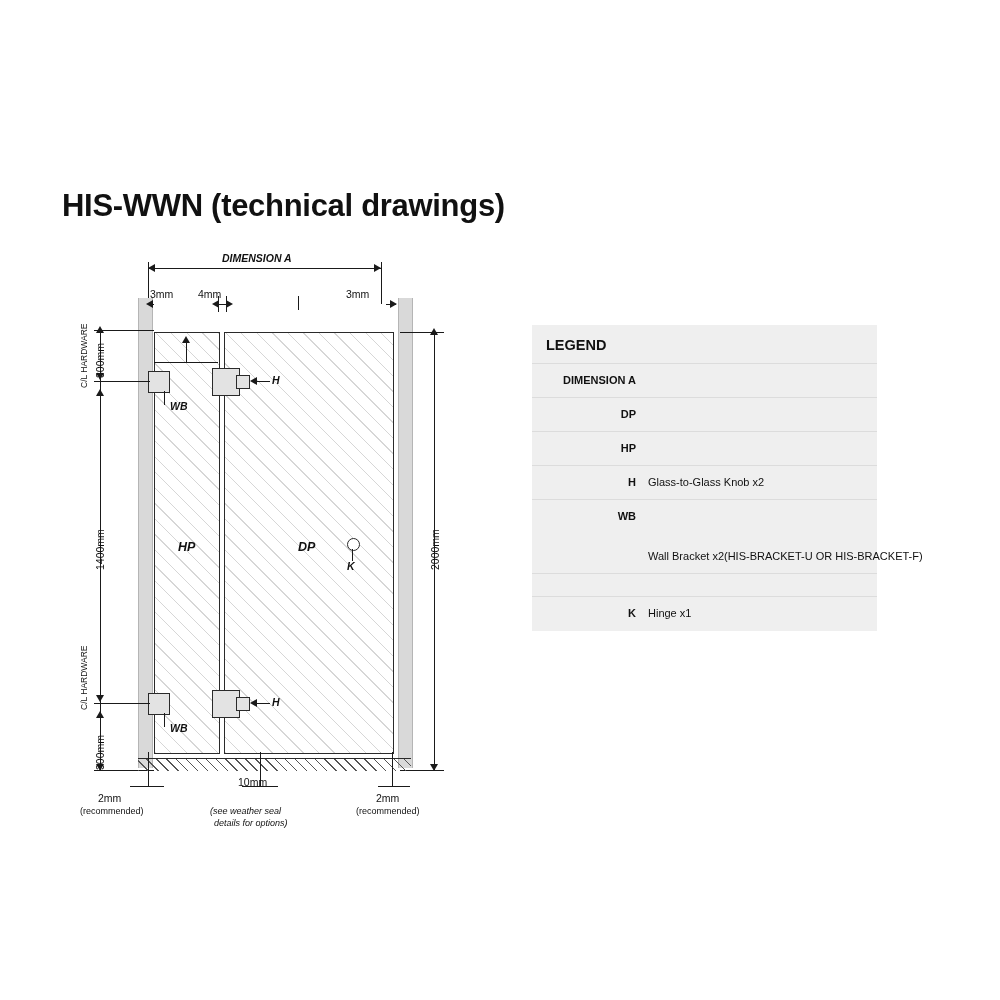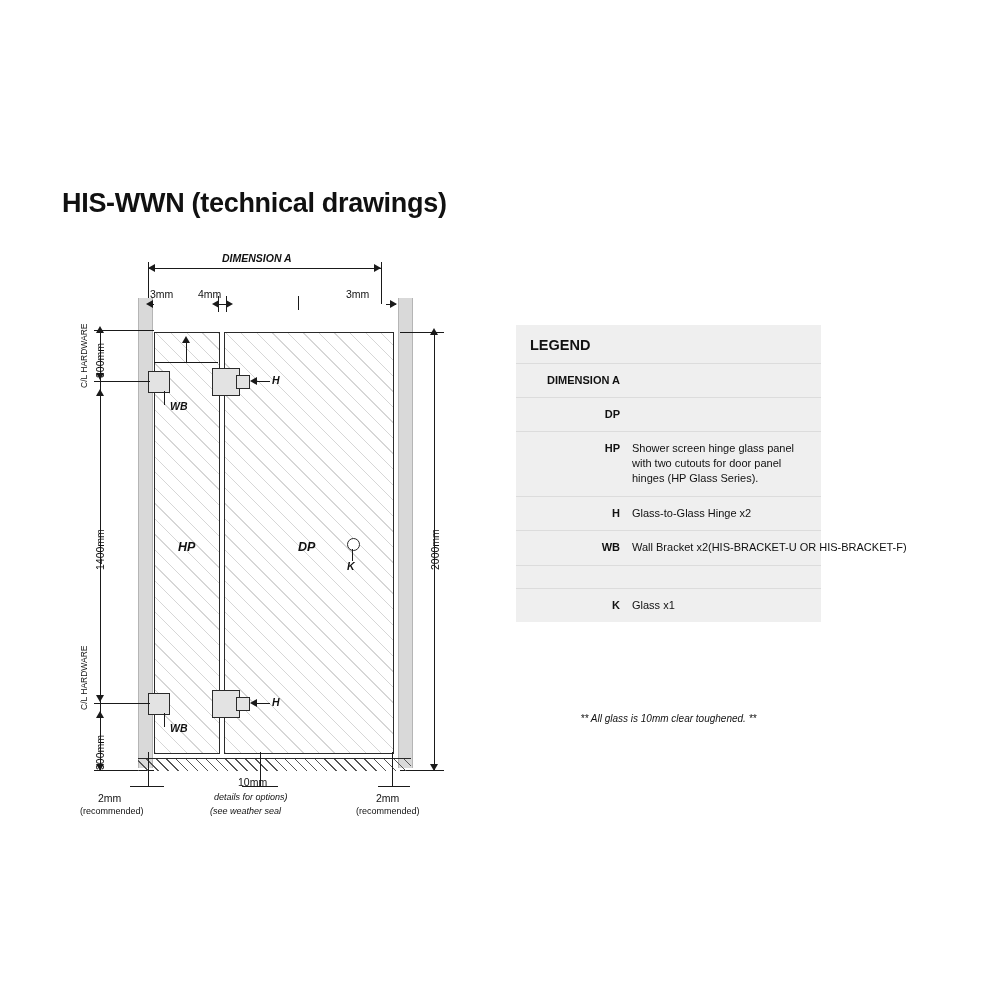--- a/index.html
+++ b/index.html
@@ -6,21 +6,21 @@
   body{
     width:1000px;height:1000px;background:#ffffff;
     font-family:"Liberation Sans", sans-serif;
     color:#111;position:relative;overflow:hidden;
   }
   .page{position:absolute;inset:0;}
 
   
   .title{
     position:absolute;left:62px;top:188px;
-    font-size:27px;font-weight:bold;letter-spacing:-0.3px;color:#111;
+    font-size:31px;font-weight:bold;letter-spacing:-0.3px;color:#111;
     white-space:nowrap;
   }
 
   
   .drawing{position:absolute;left:60px;top:240px;width:420px;height:600px;}
 
   
   .wall{position:absolute;background:#d9d9d9;border-left:1px solid #b5b5b5;border-right:1px solid #b5b5b5;}
   .wall-left{left:78px;top:58px;width:13px;height:470px;}
   .wall-right{left:338px;top:58px;width:13px;height:470px;}
@@ -74,35 +74,35 @@
   .vert{transform-origin:0 0;}
 
   .arrow{position:absolute;width:0;height:0;}
   .ar-left{border-top:4px solid transparent;border-bottom:4px solid transparent;border-right:7px solid #1a1a1a;}
   .ar-right{border-top:4px solid transparent;border-bottom:4px solid transparent;border-left:7px solid #1a1a1a;}
   .ar-up{border-left:4px solid transparent;border-right:4px solid transparent;border-bottom:7px solid #1a1a1a;}
   .ar-down{border-left:4px solid transparent;border-right:4px solid transparent;border-top:7px solid #1a1a1a;}
 
   
   .legend{
-    position:absolute;left:516px;top:325px;width:305px;background:#efefef;
+    position:absolute;left:532px;top:325px;width:345px;background:#efefef;
     font-size:11px;
   }
   .legend-title{
     font-size:14.5px;font-weight:bold;padding:12px 14px 10px 14px;color:#111;
     border-bottom:1px solid #dcdcdc;
   }
   .leg-row{display:flex;align-items:flex-start;border-bottom:1px solid #dcdcdc;padding:9px 10px 9px 0;}
   .leg-row:last-of-type{border-bottom:none;}
   .leg-key{
     width:104px;flex:0 0 104px;text-align:right;padding-right:12px;
     font-weight:bold;font-size:11px;line-height:1.35;color:#111;
   }
   .leg-val{flex:1;font-size:11px;line-height:1.4;color:#111;}
-  .leg-val.wide{white-space:nowrap;}
+  .leg-val.wide{white-space:nowrap;margin-top:40px;}
   .leg-blank{height:22px;border-bottom:1px solid #dcdcdc;}
   .leg-note{
     font-style:italic;font-size:10px;text-align:center;padding:10px 6px 12px 6px;color:#111;
     background:#ffffff;
   }
 </style>
 </head>
 <body>
 
 <div class="page">
@@ -202,21 +202,21 @@
 
     <div class="ln lnv" style="left:88px;top:512px;height:34px;"></div>
     <div class="ln lnh" style="left:70px;top:546px;width:34px;"></div>
     <div class="txt" style="left:38px;top:552px;">2mm</div>
     <div class="txt" style="left:20px;top:566px;font-size:9px;">(recommended)</div>
 
     <div class="ln lnv" style="left:200px;top:512px;height:34px;"></div>
     <div class="ln lnh" style="left:182px;top:546px;width:36px;"></div>
     <div class="txt" style="left:178px;top:536px;">10mm</div>
     <div class="txt txt-i" style="left:150px;top:566px;font-size:9px;">(see weather seal</div>
-    <div class="txt txt-i" style="left:154px;top:552px;font-size:9px;">details for options)</div>
+    <div class="txt txt-i" style="left:154px;top:578px;font-size:9px;">details for options)</div>
 
     <div class="ln lnv" style="left:332px;top:512px;height:34px;"></div>
     <div class="ln lnh" style="left:318px;top:546px;width:32px;"></div>
     <div class="txt" style="left:316px;top:552px;">2mm</div>
     <div class="txt" style="left:296px;top:566px;font-size:9px;">(recommended)</div>
 
   </div>
 
   <div class="legend">
     <div class="legend-title">LEGEND</div>
@@ -224,38 +224,34 @@
     <div class="leg-row">
       <div class="leg-key">DIMENSION A</div>
     </div>
 
     <div class="leg-row">
       <div class="leg-key">DP</div>
     </div>
 
     <div class="leg-row">
       <div class="leg-key">HP</div>
-      <div class="leg-val">Shower screen hinge glass panel with two cutouts for door panel hinges (HP Glass Series).</div>
     </div>
 
     <div class="leg-row">
       <div class="leg-key">H</div>
-      <div class="leg-val">Glass-to-Glass Hinge x2</div>
+      <div class="leg-val">Glass-to-Glass Knob x2</div>
     </div>
 
     <div class="leg-row">
       <div class="leg-key">WB</div>
       <div class="leg-val wide">Wall Bracket x2(HIS-BRACKET-U OR HIS-BRACKET-F)</div>
     </div>
 
     <div class="leg-blank"></div>
 
     <div class="leg-row">
       <div class="leg-key">K</div>
-      <div class="leg-val">Glass x1</div>
+      <div class="leg-val">Hinge x1</div>
     </div>
   </div>
 
-  <div class="legend" style="top:703px;background:#ffffff;">
-    <div class="leg-note">** All glass is 10mm clear toughened. **</div>
-  </div>
 
 </div>
 
 </body></html>

